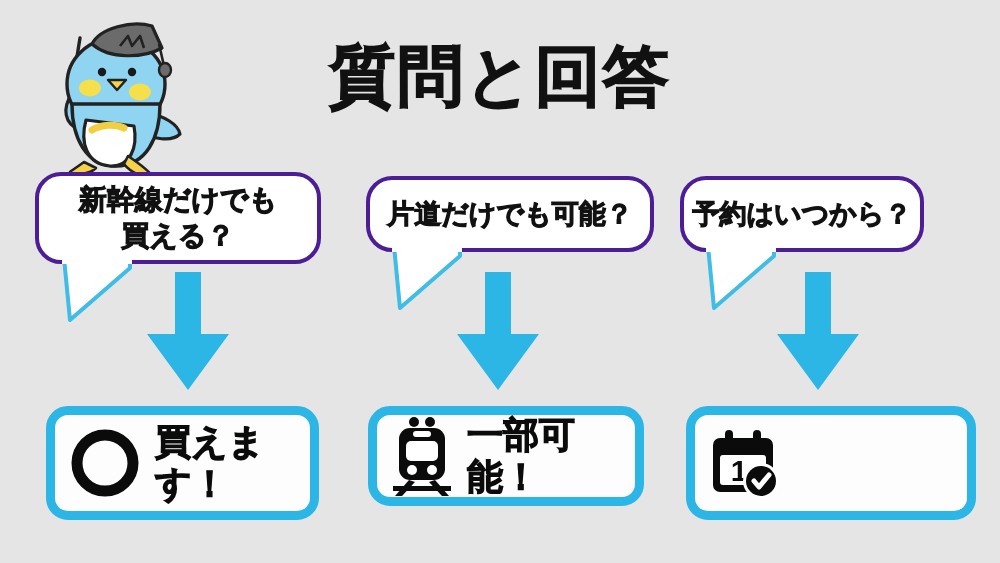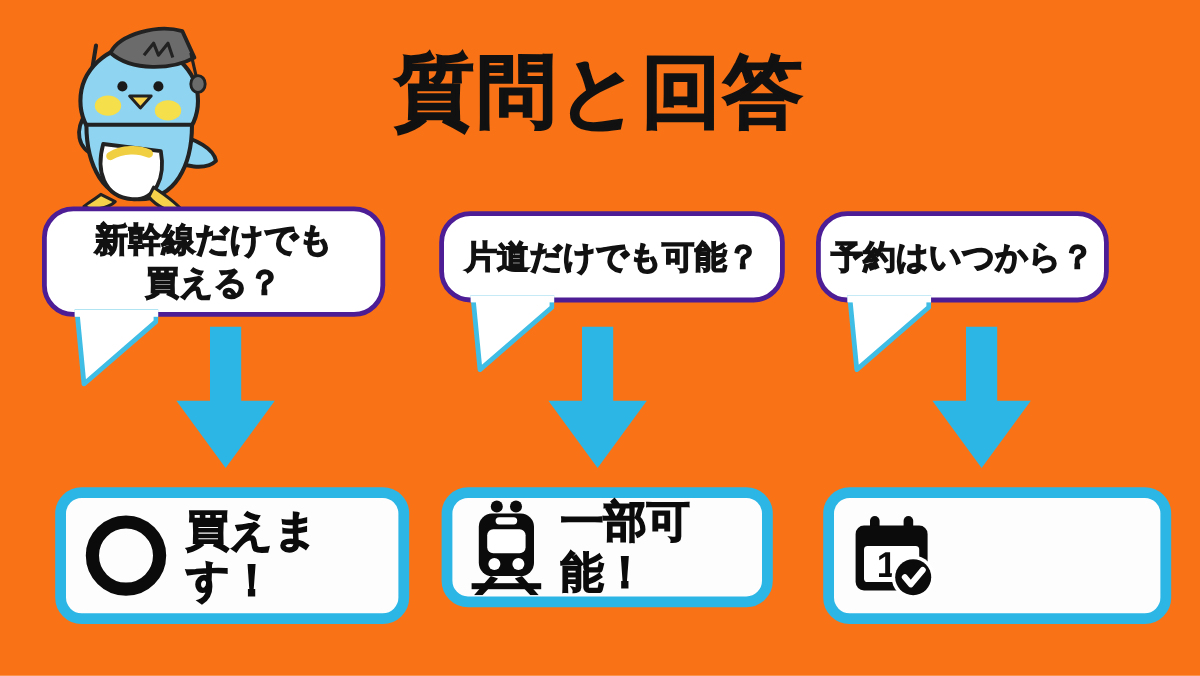--- a/index.html
+++ b/index.html
@@ -9,21 +9,21 @@
   body {
     width: 1000px;
     height: 563px;
     overflow: hidden;
     font-family: "Liberation Sans", "DejaVu Sans", sans-serif;
   }
   #slide {
     position: relative;
     width: 1000px;
     height: 563px;
-    background: #f97316;
+    background: #e5e5e5;
     overflow: hidden;
     text-decoration: underline;
   }
 
   
   #page-title {
     position: absolute;
     left: 0;
     top: 38px;
     width: 1000px;
@@ -132,21 +132,21 @@
     line-height: 1.16;
   }
   .answer-icon {
     flex: 0 0 auto;
     display: block;
   }
 
   #answer-1 {
     left: 46px;
     top: 406px;
-    width: 295px;
+    width: 273px;
     height: 114px;
     font-size: 36px;
   }
   #answer-2 {
     left: 368px;
     top: 406px;
     width: 276px;
     height: 100px;
     font-size: 36px;
   }

